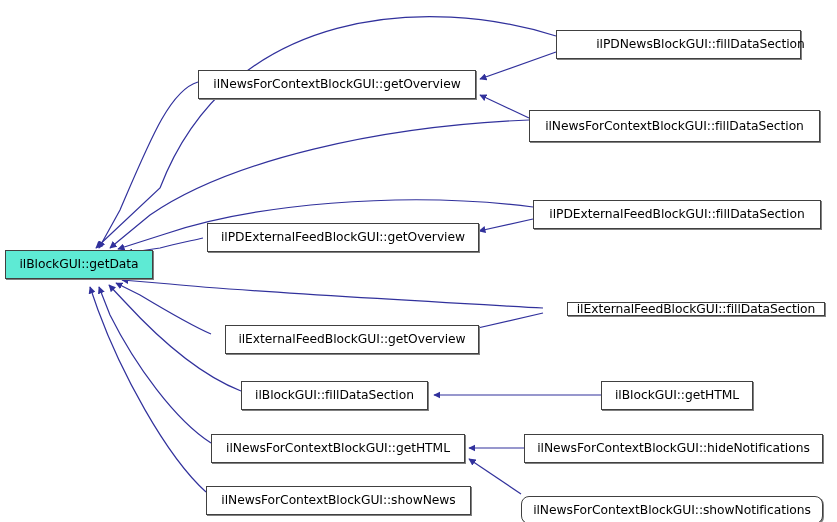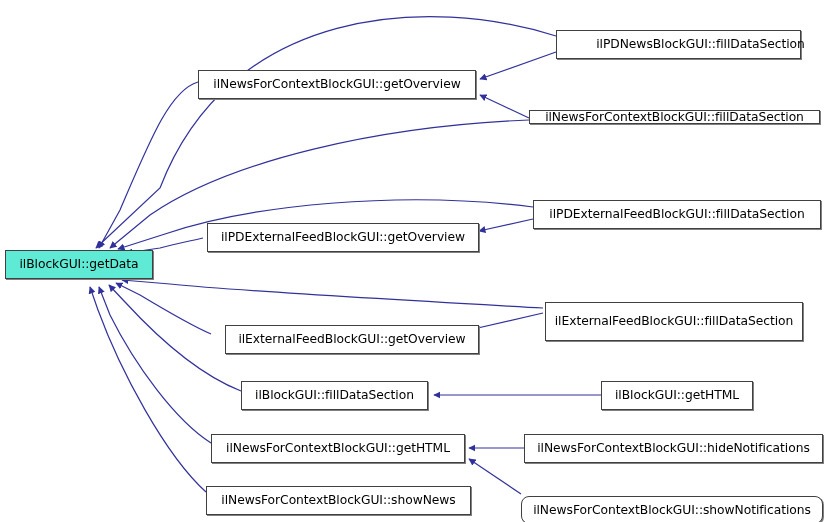--- a/index.html
+++ b/index.html
@@ -80,30 +80,30 @@
   <div id="node-layer">
       <div class="node focus" style="left: 5px; top: 250px; width: 148px; height: 29px;">
         <span class="node-label">ilBlockGUI::getData</span>
       </div>
       <div class="node" style="left: 198px; top: 70px; width: 278px; height: 29px;">
         <span class="node-label">ilNewsForContextBlockGUI::getOverview</span>
       </div>
       <div class="node" style="left: 556px; top: 30px; width: 245px; height: 29px; padding-left: 44px;">
         <span class="node-label">ilPDNewsBlockGUI::fillDataSection</span>
       </div>
-      <div class="node" style="left: 529px; top: 110px; width: 291px; height: 14px;">
+      <div class="node" style="left: 529px; top: 110px; width: 291px; height: 32px;">
         <span class="node-label">ilNewsForContextBlockGUI::fillDataSection</span>
       </div>
       <div class="node" style="left: 533px; top: 200px; width: 288px; height: 29px;">
         <span class="node-label">ilPDExternalFeedBlockGUI::fillDataSection</span>
       </div>
       <div class="node" style="left: 207px; top: 223px; width: 272px; height: 29px;">
         <span class="node-label">ilPDExternalFeedBlockGUI::getOverview</span>
       </div>
-      <div class="node" style="left: 545px; top: 302px; width: 258px; height: 39px; text-align: right;">
+      <div class="node" style="left: 567px; top: 302px; width: 258px; height: 14px; text-align: right;">
         <span class="node-label">ilExternalFeedBlockGUI::fillDataSection</span>
       </div>
       <div class="node" style="left: 225px; top: 325px; width: 254px; height: 29px;">
         <span class="node-label">ilExternalFeedBlockGUI::getOverview</span>
       </div>
       <div class="node" style="left: 241px; top: 381px; width: 187px; height: 29px;">
         <span class="node-label">ilBlockGUI::fillDataSection</span>
       </div>
       <div class="node" style="left: 601px; top: 381px; width: 152px; height: 29px;">
         <span class="node-label">ilBlockGUI::getHTML</span>

